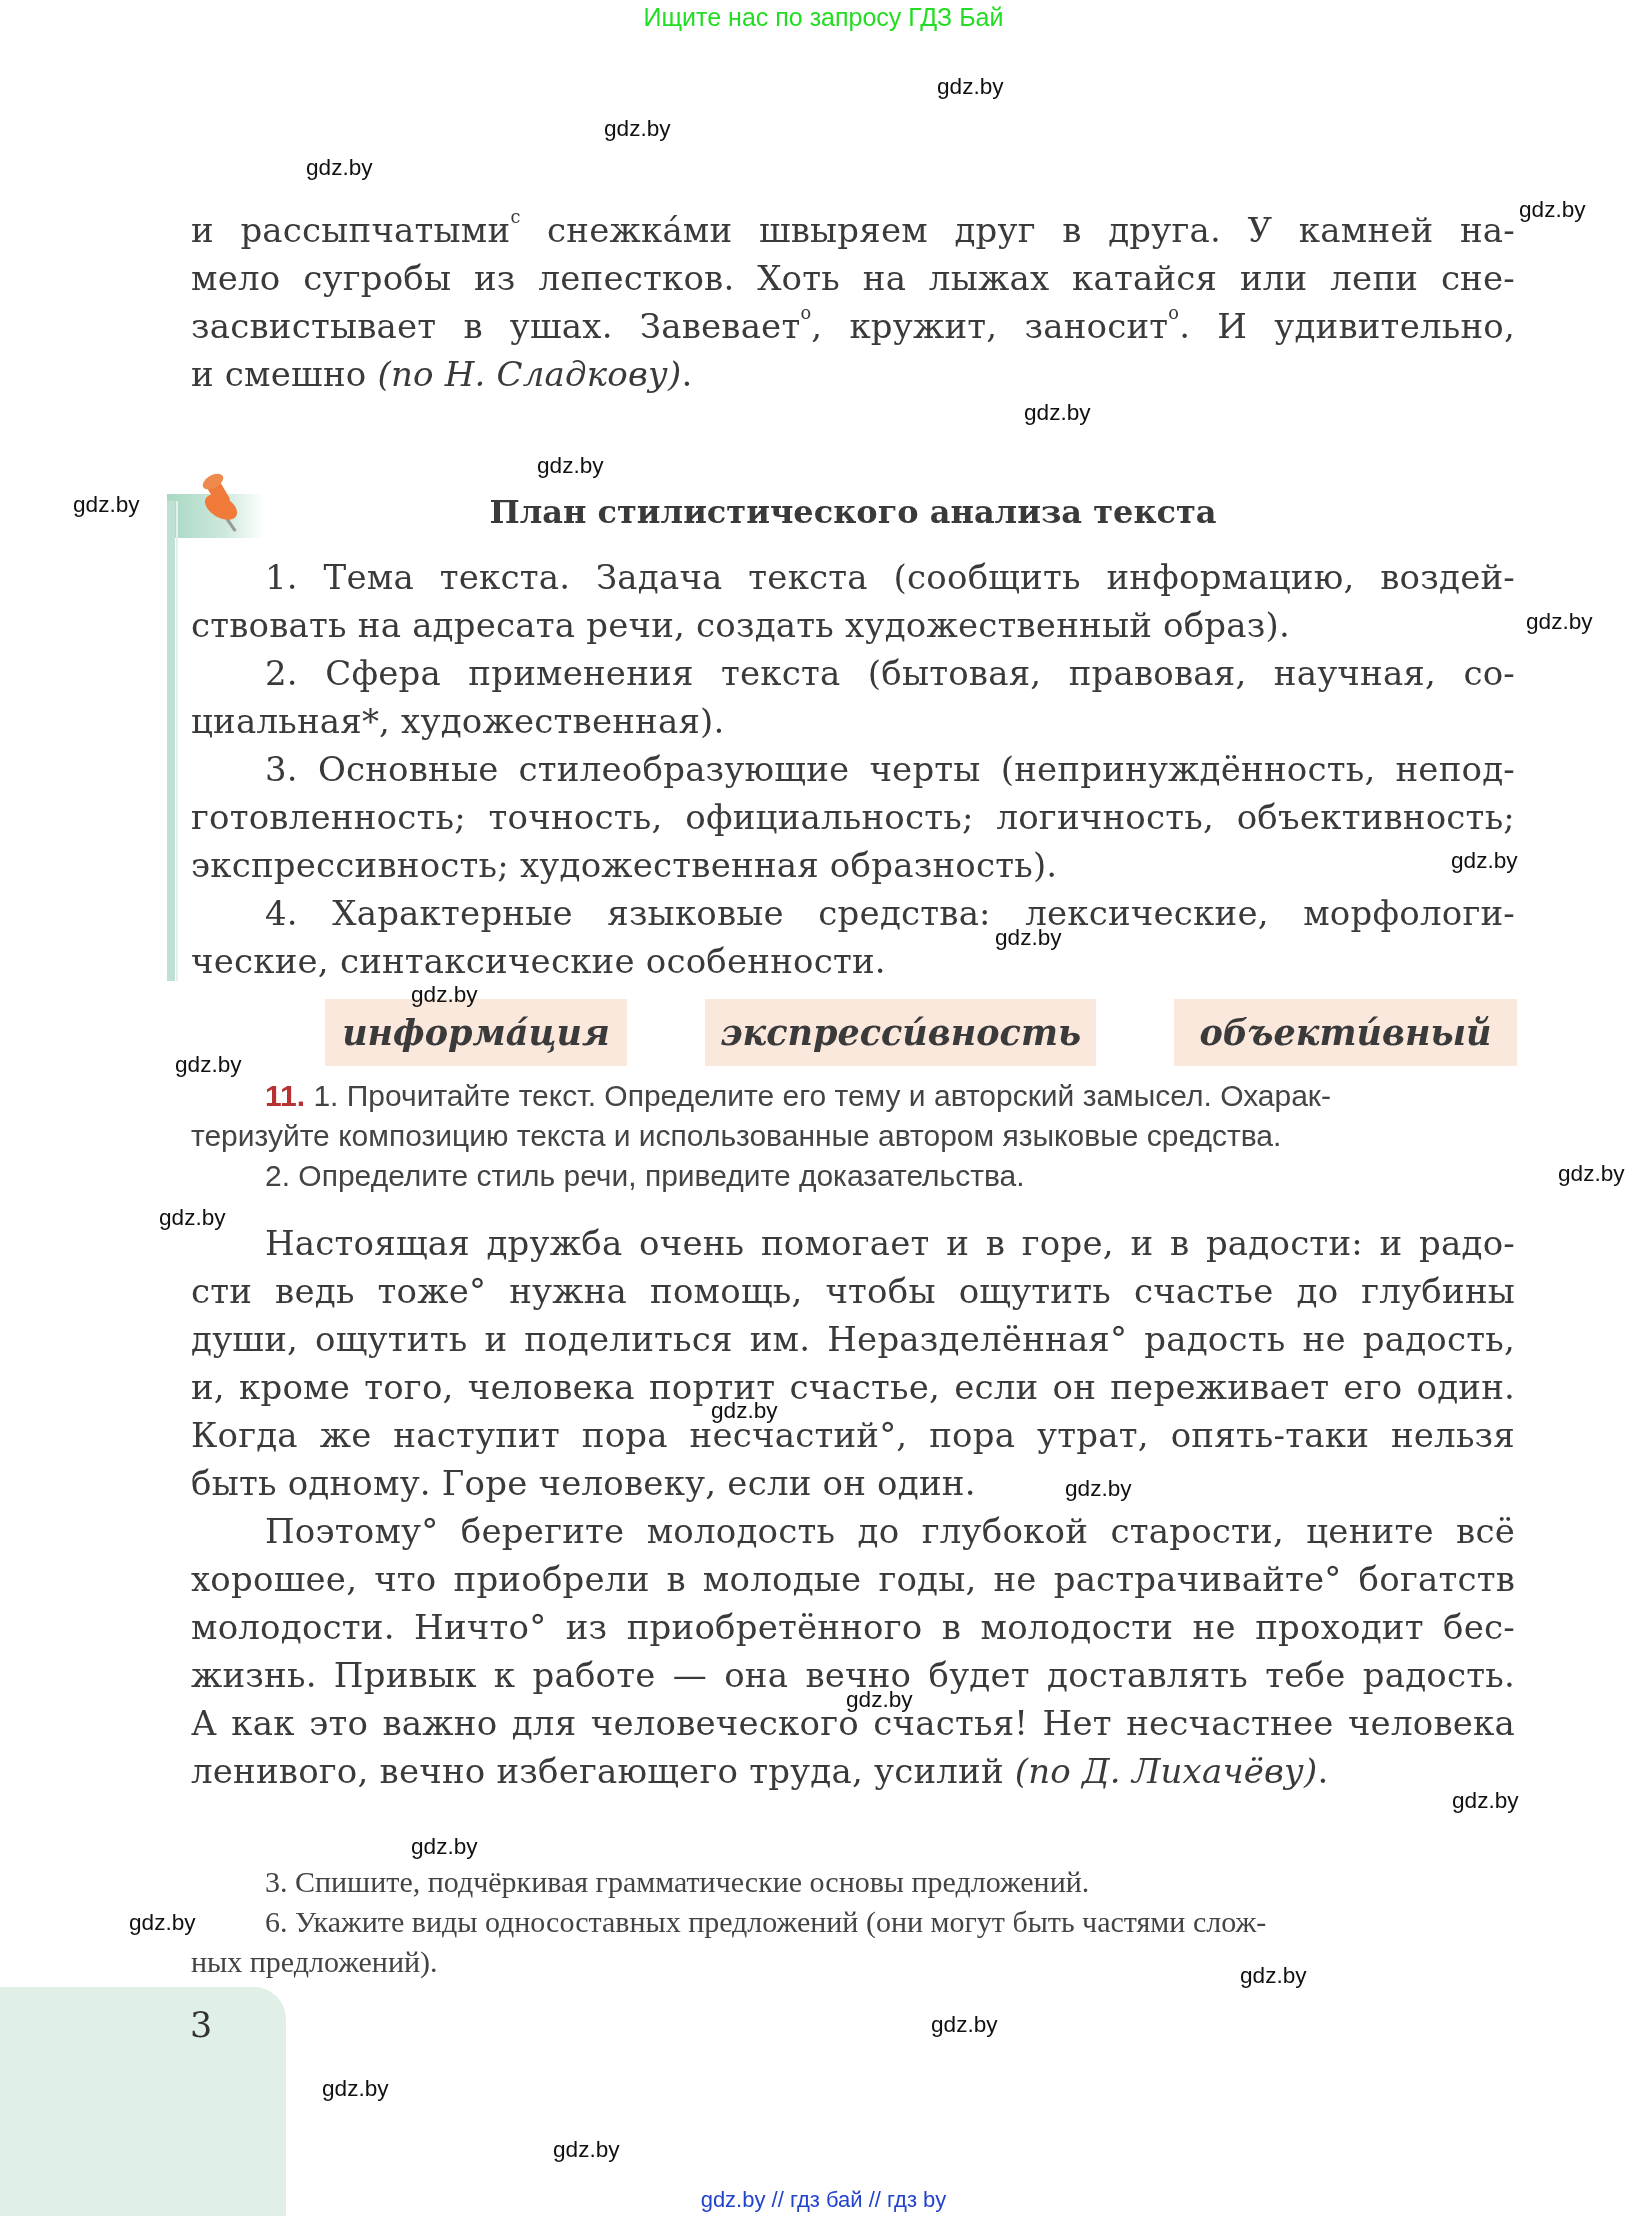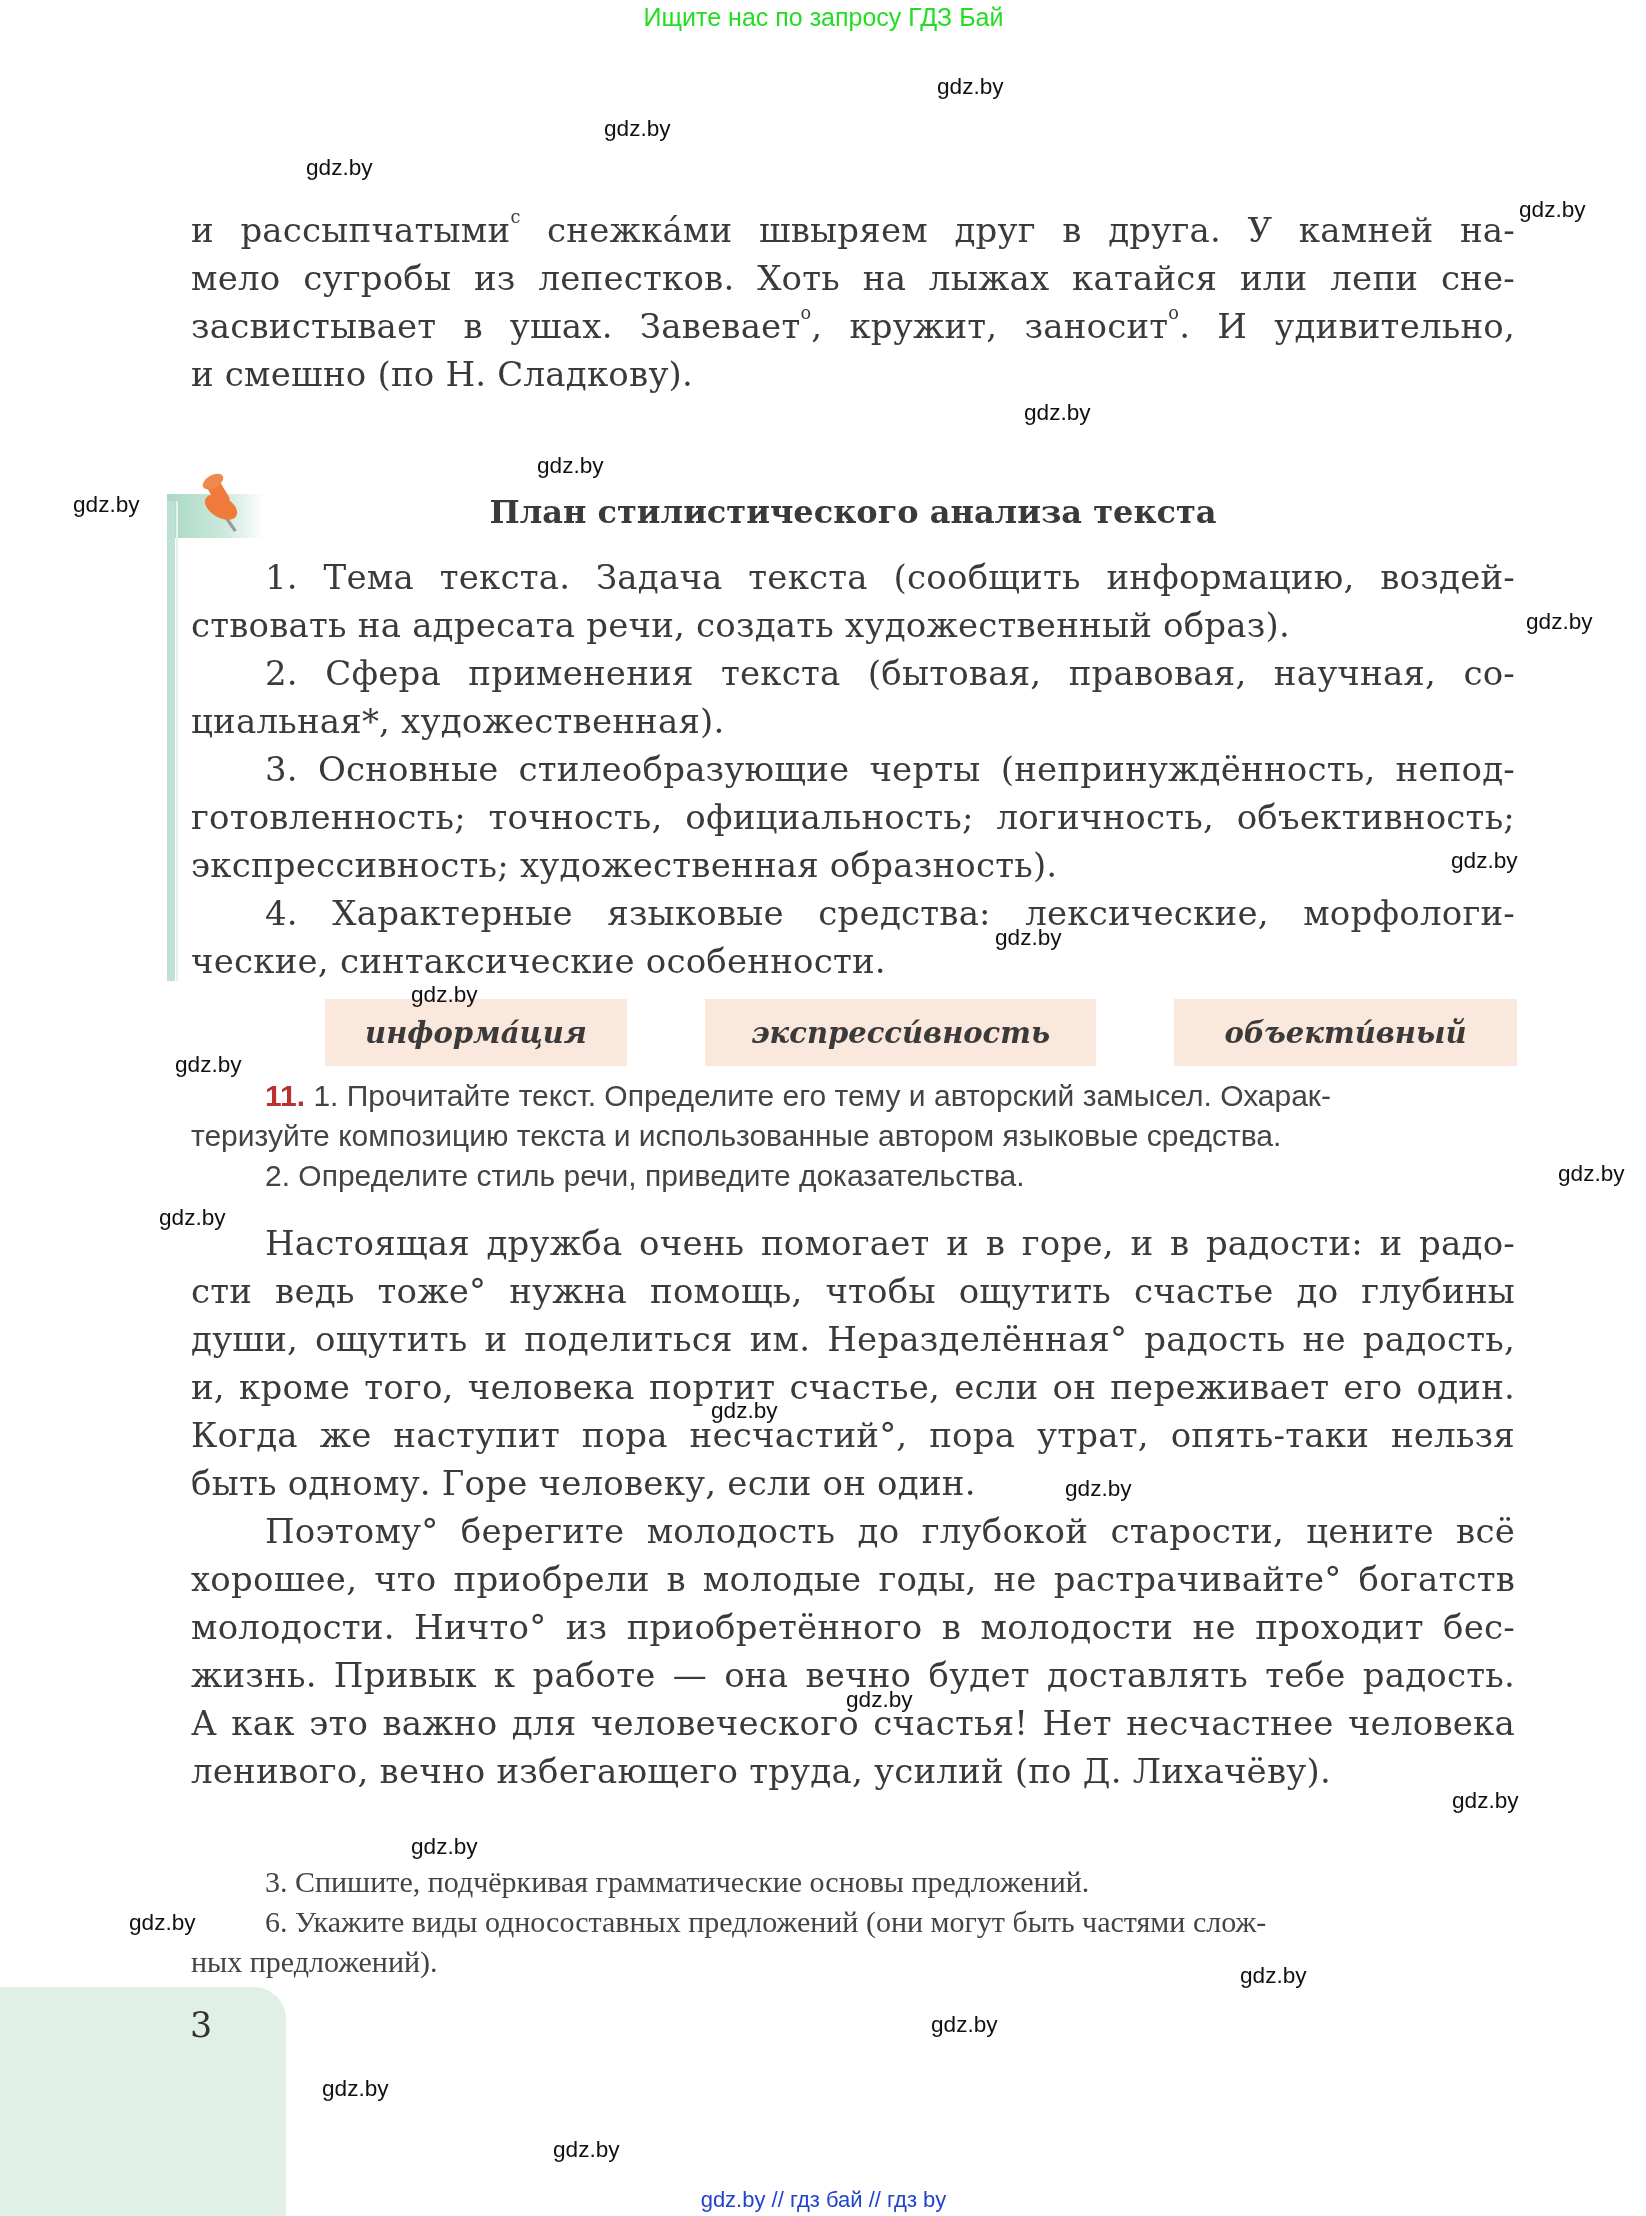--- a/index.html
+++ b/index.html
@@ -4,28 +4,28 @@
 <style>
   html, body { margin:0; padding:0; }
   body { width:1647px; height:2216px; position:relative; background:#ffffff; overflow:hidden; color:#333; }
   .abs { position:absolute; }
   .top-banner { left:0; width:1647px; top:3.2px; text-align:center; color:#22dd22; font-family:"Liberation Sans", sans-serif; font-size:25px; }
   .wm { font-family:"Liberation Sans", sans-serif; font-size:22.6px; color:#111; }
   .serif { font-family:"DejaVu Serif", "Liberation Serif", serif; font-size:34px; line-height:48px; color:#3a3a3a; text-align:justify; text-align-last:justify; letter-spacing:0.2px; }
   .serif .line { display:block; height:48px; white-space:nowrap; }
   .line.last { text-align-last:left; }
   .sans { font-family:"Liberation Sans", sans-serif; font-size:30px; line-height:40px; color:#444; }
-  .it { }
+  .it { font-style:italic; }
   sup { font-size:17.7px; vertical-align:top; line-height:1; position:relative; top:3.2px; }
   .text-block { left:191px; width:1324px; }
   .plan-bar { left:167px; top:501px; width:8px; height:480px; background:#bfe1d3; }
   .plan-bar2 { left:176px; top:501px; width:2.4px; height:480px; background:#e3f1ea; }
   .plan-head-band { left:167px; top:494px; width:97px; height:44px; background:linear-gradient(90deg,#a9d8c3 0%, #cde9dc 60%, rgba(255,255,255,0) 100%); }
   .plan-title { left:191px; width:1324px; top:493px; text-align:center; font-family:"DejaVu Serif", "Liberation Serif", serif; font-weight:bold; font-size:32px; color:#3a3a3a; }
-  .word-box { top:999px; height:67px; background:#fbe8dd; display:flex; align-items:center; justify-content:center; font-family:"DejaVu Serif", "Liberation Serif", serif; font-style:italic; font-weight:bold; font-size:29px; color:#3a3a3a; }
+  .word-box { top:999px; height:67px; background:#fbe8dd; display:flex; align-items:center; justify-content:center; font-family:"DejaVu Serif", "Liberation Serif", serif; font-style:italic; font-weight:bold; font-size:35px; color:#3a3a3a; }
   .task-num { color:#b83232; font-weight:bold; }
   .page-tab { left:0; top:1987px; width:286px; height:229px; background:#e1f0e7; border-top-right-radius:32px; }
   .page-num { left:190px; top:2005px; font-family:"DejaVu Serif", "Liberation Serif", serif; font-size:35px; color:#333; }
   .footer { left:0; width:1647px; top:2187px; text-align:center; color:#2244cc; font-family:"Liberation Sans", sans-serif; font-size:22px; }
 </style>
 </head>
 <body>
 
 <div class="abs top-banner">Ищите нас по запросу ГДЗ Бай</div>
 

